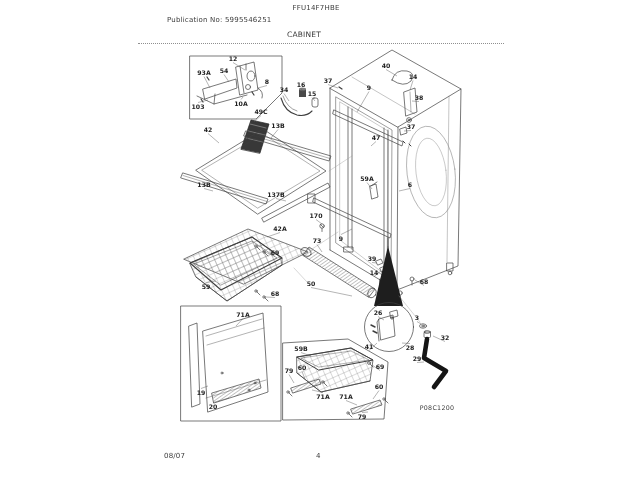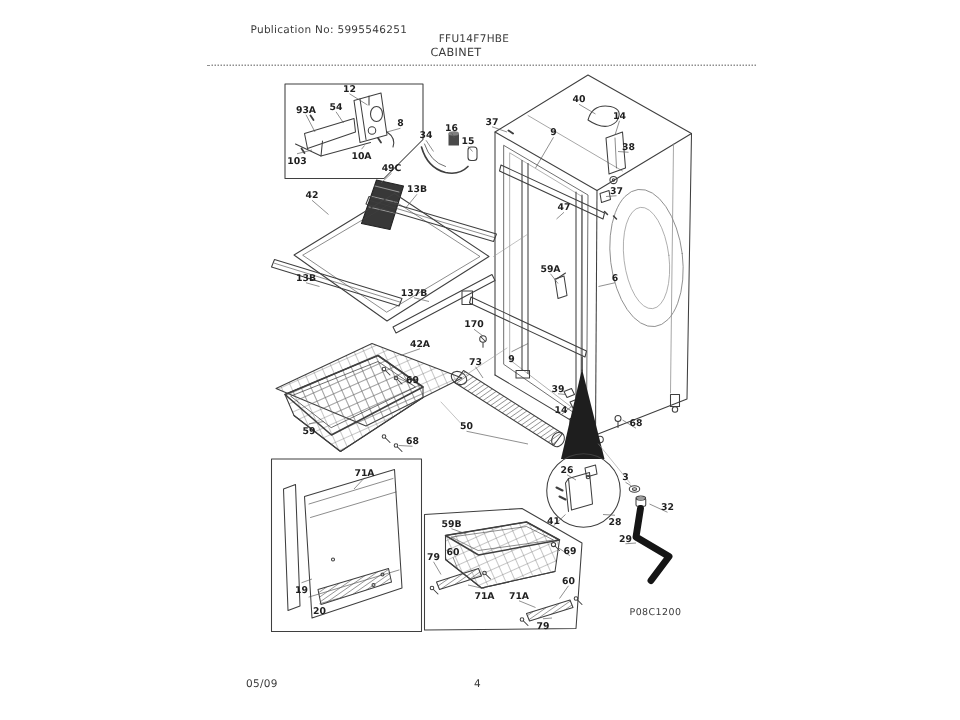--- a/index.html
+++ b/index.html
@@ -1,21 +1,21 @@
 <!DOCTYPE html>
 <html><head>
 <meta charset="utf-8">
 <style>
   html,body{margin:0;padding:0;background:#fff;}
   .page{position:relative;width:640px;height:480px;background:#ffffff;overflow:hidden;
         font-family:"DejaVu Sans",sans-serif;color:#2a2a2a;}
   .page svg{position:absolute;left:0;top:0;}
   .hdr{position:absolute;font-size:7px;letter-spacing:.2px;color:#3a3a3a;white-space:nowrap;}
   #pub{left:167px;top:16px;}
-  #model{left:316px;top:22px;transform:translateX(-50%);}
+  #model{left:316px;top:4px;transform:translateX(-50%);}
   #section{left:304px;top:30px;transform:translateX(-50%);font-size:7.5px;}
   #rule{position:absolute;left:138px;top:43px;width:366px;border-top:1px dotted #8f8f8f;}
   #date{left:164px;top:452px;}
   #page-num{left:316px;top:452px;}
   #callouts{font-size:6.2px;font-weight:bold;fill:#1f1f1f;}
   .diag-code{font-size:6.3px;fill:#3a3a3a;letter-spacing:.3px;}
 </style>
 </head>
 <body>
 
@@ -323,15 +323,15 @@
         <text x="213" y="409" text-anchor="middle">20</text>
       </g>
 
     <text class="diag-code" x="437" y="410" text-anchor="middle">P08C1200</text>
   </svg>
 
   <div class="hdr" id="pub">Publication No: 5995546251</div>
   <div class="hdr" id="model">FFU14F7HBE</div>
   <div class="hdr" id="section">CABINET</div>
   <div id="rule"></div>
-  <div class="hdr" id="date">05/09</div>
+  <div class="hdr" id="date">08/07</div>
   <div class="hdr" id="page-num">4</div>
 </div>
 
 </body></html>

